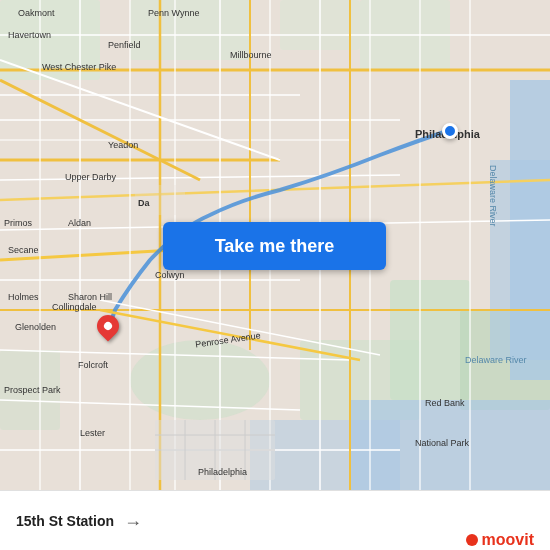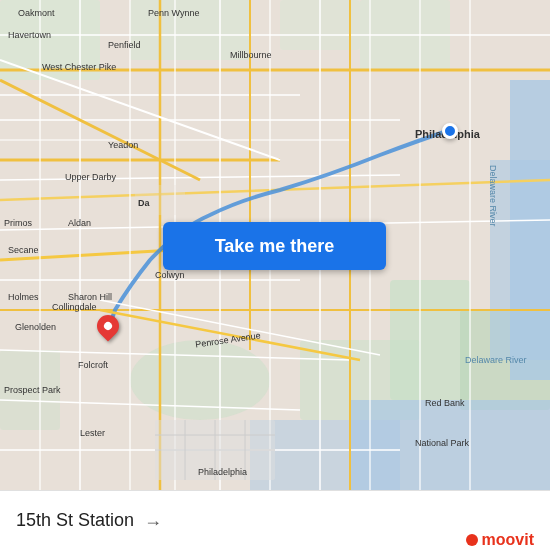--- a/index.html
+++ b/index.html
@@ -120,22 +120,22 @@
       height: 60px;
       background: white;
       display: flex;
       align-items: center;
       justify-content: space-between;
       padding: 0 16px;
       border-top: 1px solid #e0e0e0;
     }
 
     .station-label {
-      font-size: 18px;
-      font-weight: 400;
+      font-size: 14px;
+      font-weight: 700;
       color: #222;
     }
 
     .arrow-icon {
       font-size: 18px;
       color: #555;
       margin: 0 10px;
     }
 
     .moovit-logo {

